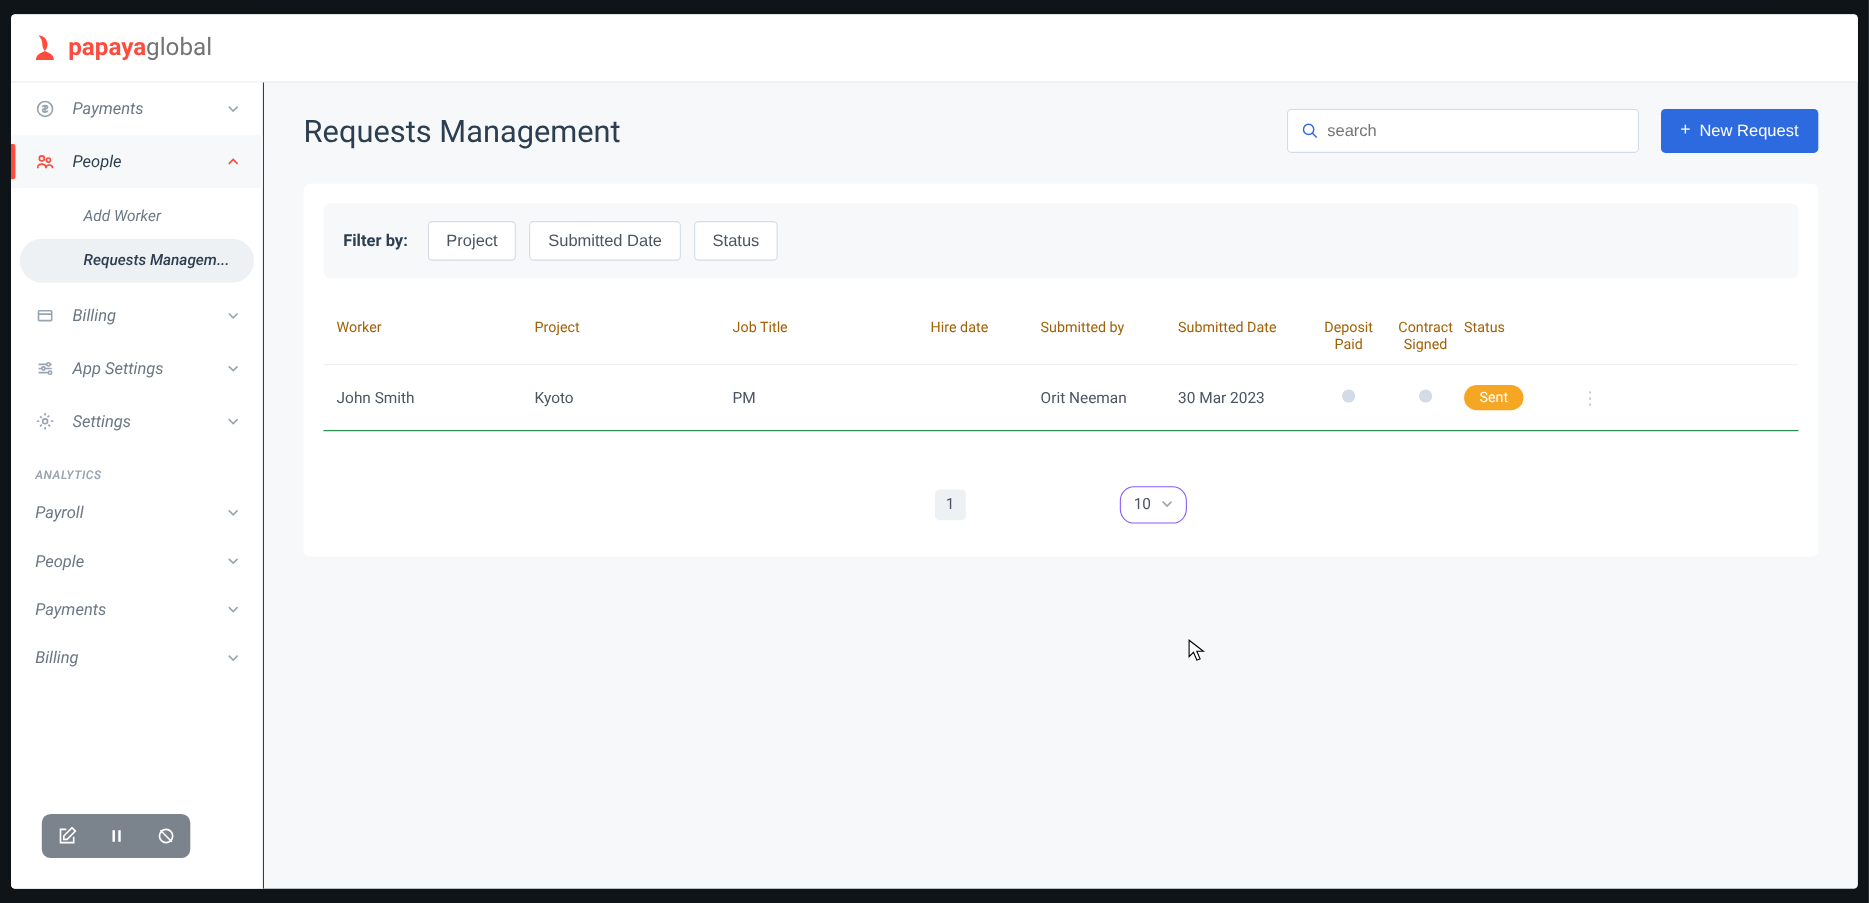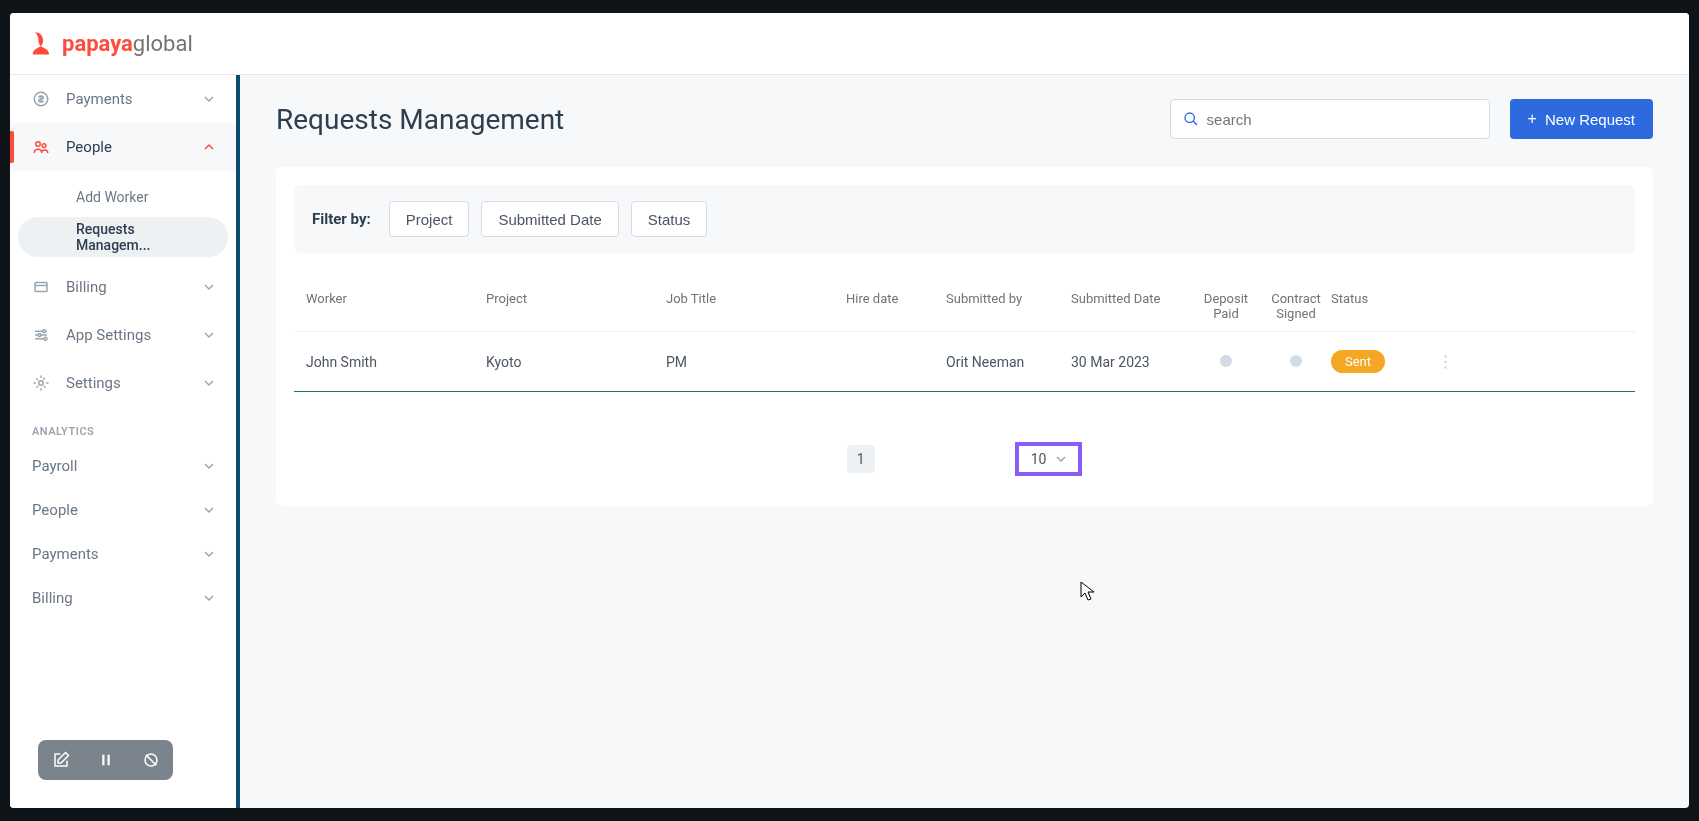--- a/index.html
+++ b/index.html
@@ -50,24 +50,25 @@
   font-weight: 400;
 }
 .body {
   flex: 1;
   display: flex;
   min-height: 0;
 }
 .sidebar {
   width: 230px;
   background: #fff;
-  border-right: 4px solid #0c4a6e;
+  border-right: 1px solid #0c4a6e;
   display: flex;
   flex-direction: column;
   overflow-y: auto;
+  font-style: italic;
 }
 .nav-item {
   display: flex;
   align-items: center;
   height: 48px;
   padding: 0 22px;
   color: #6b7785;
   font-size: 15px;
   cursor: pointer;
   position: relative;
@@ -223,21 +224,21 @@
   font-size: 15px;
   margin-right: 12px;
   cursor: pointer;
 }
 .table {
   width: 100%;
 }
 .thead {
   display: flex;
   padding: 10px 12px;
-  color: #737373;
+  color: #a16207;
   font-size: 13px;
   border-bottom: 1px solid #eef1f4;
 }
 .trow {
   display: flex;
   align-items: center;
   padding: 18px 12px;
   color: #4b5563;
   font-size: 14px;
   border-bottom: 1px solid #15803d;
@@ -289,22 +290,22 @@
   background: #eef1f4;
   display: flex;
   align-items: center;
   justify-content: center;
   font-size: 14px;
   color: #4b5563;
 }
 .page-size {
   height: 34px;
   padding: 0 12px;
-  border: 4px solid #8b5cf6;
-  border-radius: 0;
+  border: 1px solid #8b5cf6;
+  border-radius: 13px;
   background: #fff;
   display: flex;
   align-items: center;
   font-size: 14px;
   color: #4b5563;
   cursor: pointer;
 }
 .page-size .chev {
   margin-left: 10px;
 }

